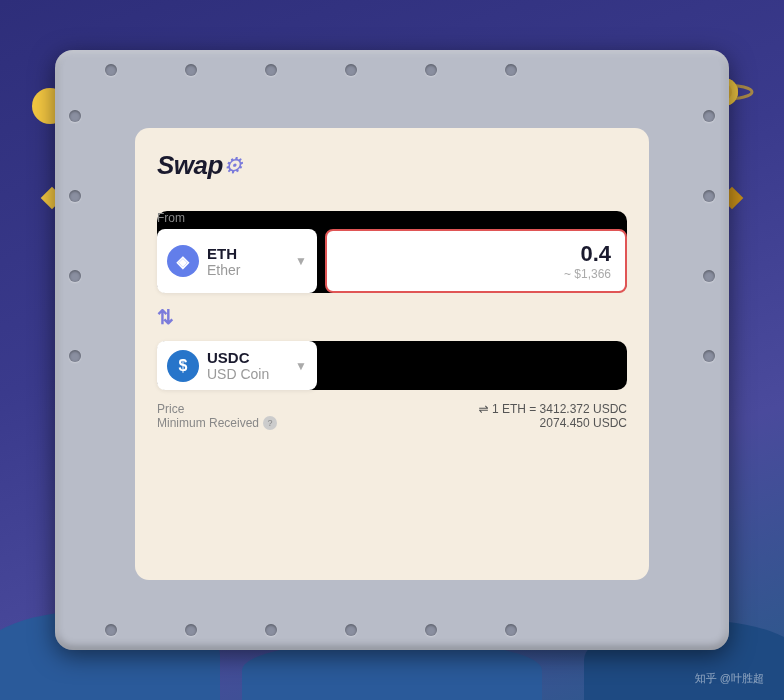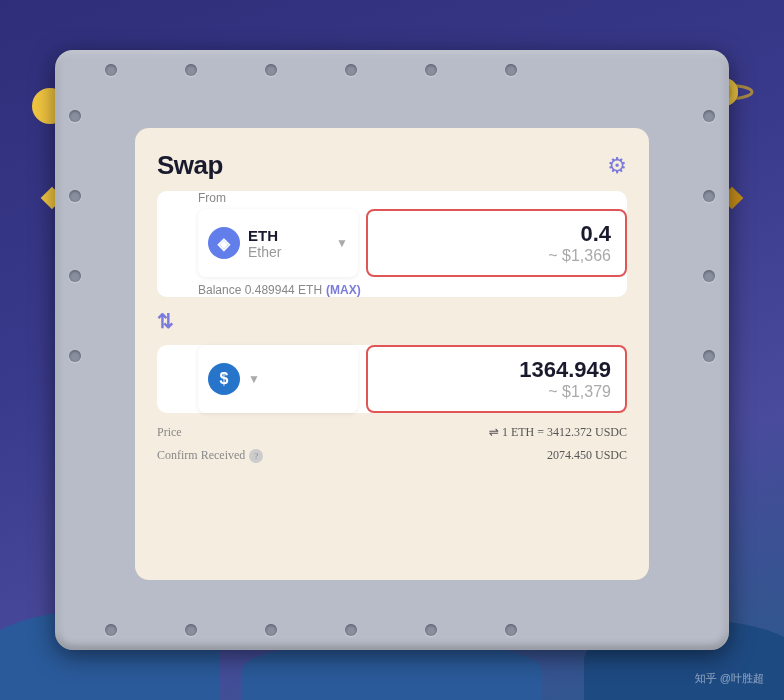--- a/index.html
+++ b/index.html
@@ -95,22 +95,22 @@
       padding: 22px 22px 18px;
       display: flex;
       flex-direction: column;
       gap: 10px;
     }
 
     
     .card-header {
       display: flex;
       align-items: center;
-      justify-content: space-between;
-      margin-bottom: 0;
+      margin-bottom: 20px;
+      font-style: italic;
     }
 
     .card-title {
       font-size: 26px;
       font-weight: 800;
       color: #1a1a2e;
       letter-spacing: -0.5px;
     }
 
     .settings-icon {
@@ -122,23 +122,22 @@
     
     .section-label {
       font-size: 12px;
       color: #888;
       font-weight: 500;
       margin-bottom: 4px;
     }
 
     
     .token-section {
-      background: #ffffff;
+      background: #000000;
       border-radius: 10px;
-      padding-left: 41px;
     }
 
     .token-row {
       display: flex;
       align-items: stretch;
       gap: 8px;
     }
 
     .token-selector {
       background: white;
@@ -209,21 +208,21 @@
     }
 
     .amount-value {
       font-size: 22px;
       font-weight: 700;
       color: #1a1a2e;
       text-align: right;
     }
 
     .amount-usd {
-      font-size: 16px;
+      font-size: 12px;
       color: #aaa;
       text-align: right;
     }
 
     .balance-row {
       display: flex;
       align-items: center;
       gap: 4px;
       margin-top: 6px;
       font-size: 12px;
@@ -248,23 +247,22 @@
       color: #7b7bdb;
       font-size: 20px;
       cursor: pointer;
       font-weight: bold;
     }
 
     
     .info-rows {
       display: flex;
       flex-direction: column;
-      gap: 8px;
+      gap: 0;
       margin-top: 2px;
-      font-family: Liberation Serif, serif;
     }
 
     .info-row {
       display: flex;
       justify-content: space-between;
       align-items: center;
       font-size: 12px;
     }
 
     .info-label {
@@ -437,51 +435,47 @@
             <div class="token-name">ETH</div>
             <div class="token-fullname">Ether</div>
           </div>
           <span class="chevron-down">▼</span>
         </div>
         <div class="amount-box">
           <div class="amount-value">0.4</div>
           <div class="amount-usd">~ $1,366</div>
         </div>
       </div>
-      <div class="balance-row">
-        <span>Balance 0.489944 ETH</span>
-        <a class="max-btn">(MAX)</a>
-      </div>
     </div>
 
     <div class="swap-arrows">
       <span class="arrows-icon">⇅</span>
     </div>
 
     <div class="token-section">
       <div class="token-row">
         <div class="token-selector">
           <div class="token-icon usdc">$</div>
+          <div class="token-info">
+            <div class="token-name">USDC</div>
+            <div class="token-fullname">USD Coin</div>
+          </div>
           <span class="chevron-down">▼</span>
-        </div>
-        <div class="amount-box">
-          <div class="amount-value">1364.949</div>
-          <div class="amount-usd">~ $1,379</div>
         </div>
       </div>
     </div>
 
     <div class="info-rows">
       <div class="info-row">
         <span class="info-label">Price</span>
         <span class="info-value">⇌ 1 ETH = 3412.372 USDC</span>
       </div>
       <div class="info-row">
         <span class="info-label">
-          <span>Confirm Received</span>
+          <span>Minimum Received</span>
           <span class="help-icon">?</span>
         </span>
         <span class="info-value">2074.450 USDC</span>
       </div>
     </div>
 
   </div>
 </div>
 
 <div class="watermark">知乎 @叶胜超</div>

